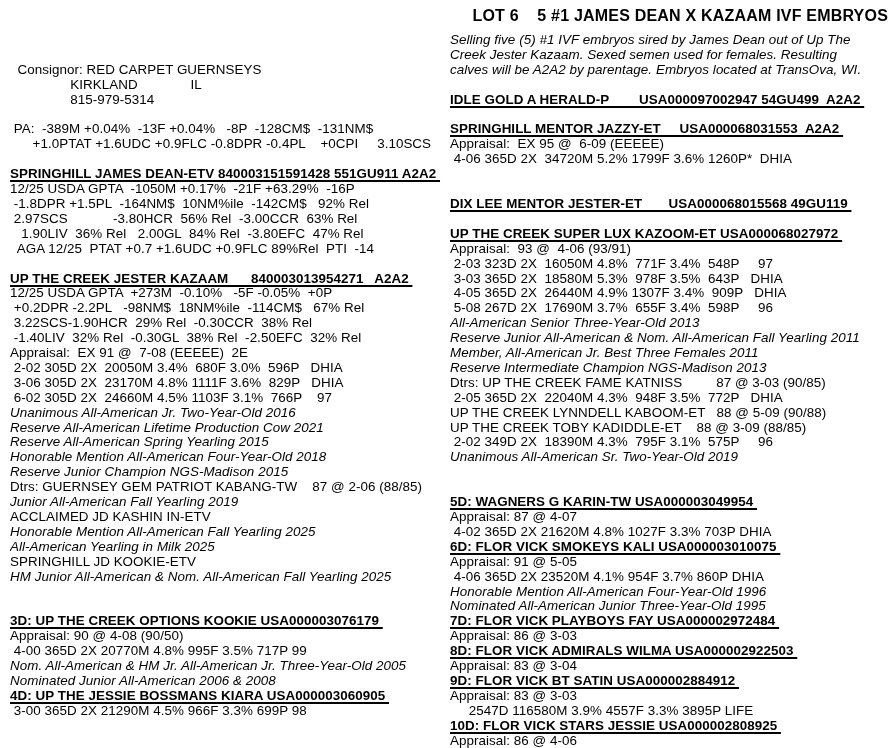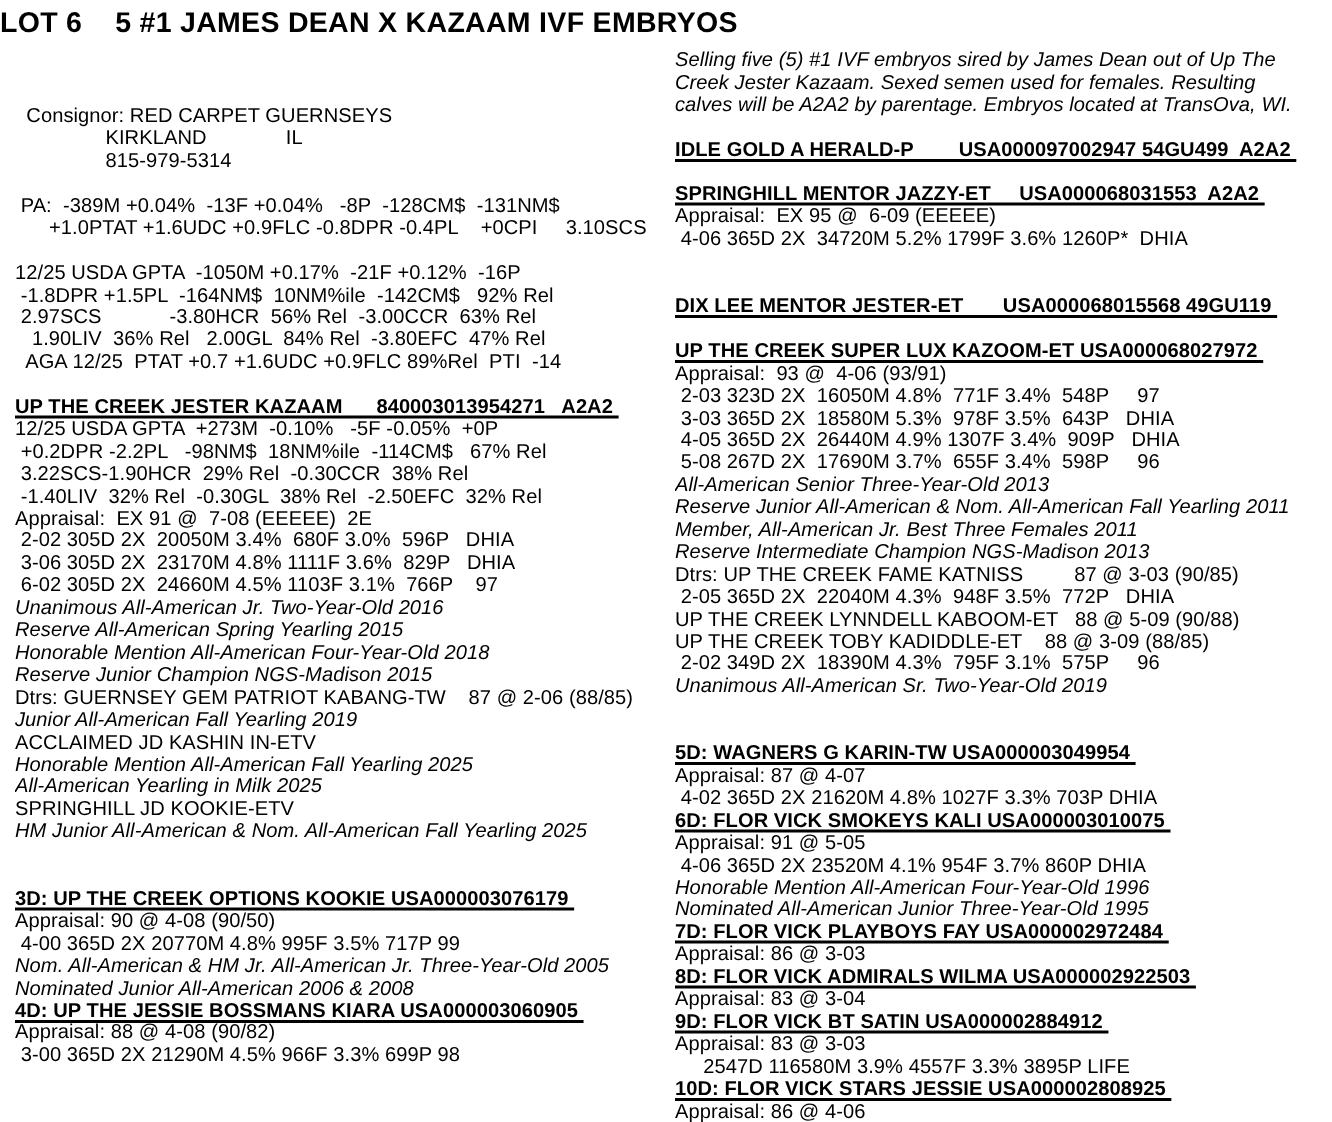--- a/index.html
+++ b/index.html
@@ -8,23 +8,23 @@
     background: #ffffff;
   }
   body {
     width: 888px;
     height: 748px;
     overflow: hidden;
     font-family: "Liberation Sans", sans-serif;
     color: #000000;
   }
   .page-title {
-    text-align: left;
+    text-align: right;
     font-weight: bold;
-    font-size: 19px;
+    font-size: 16px;
     line-height: 24px;
     padding-top: 4px;
     white-space: pre;
     letter-spacing: 0.2px;
   }
   .columns {
     display: flex;
     flex-direction: row;
     align-items: center;
     padding: 5px 0 0 10px;
@@ -62,55 +62,56 @@
 
   <div class="columns">
     <div class="col">
         <div class="line n">  Consignor: RED CARPET GUERNSEYS</div>
         <div class="line n">                KIRKLAND              IL</div>
         <div class="line n">                815-979-5314</div>
         <div class="line b">&nbsp;</div>
         <div class="line n"> PA:  -389M +0.04%  -13F +0.04%   -8P  -128CM$  -131NM$</div>
         <div class="line n">      +1.0PTAT +1.6UDC +0.9FLC -0.8DPR -0.4PL    +0CPI     3.10SCS</div>
         <div class="line b">&nbsp;</div>
-        <div class="line n">12/25 USDA GPTA  -1050M +0.17%  -21F +0.12%  -16P</div>
+        <div class="line h">SPRINGHILL JAMES DEAN-ETV 840003151591428 551GU911 A2A2 </div>
+        <div class="line n">12/25 USDA GPTA  -1050M +0.17%  -21F +63.29%  -16P</div>
         <div class="line n"> -1.8DPR +1.5PL  -164NM$  10NM%ile  -142CM$   92% Rel</div>
         <div class="line n"> 2.97SCS            -3.80HCR  56% Rel  -3.00CCR  63% Rel</div>
         <div class="line n">   1.90LIV  36% Rel   2.00GL  84% Rel  -3.80EFC  47% Rel</div>
         <div class="line n">  AGA 12/25  PTAT +0.7 +1.6UDC +0.9FLC 89%Rel  PTI  -14</div>
         <div class="line b">&nbsp;</div>
         <div class="line h">UP THE CREEK JESTER KAZAAM      840003013954271   A2A2 </div>
         <div class="line n">12/25 USDA GPTA  +273M  -0.10%   -5F -0.05%  +0P</div>
         <div class="line n"> +0.2DPR -2.2PL   -98NM$  18NM%ile  -114CM$   67% Rel</div>
         <div class="line n"> 3.22SCS-1.90HCR  29% Rel  -0.30CCR  38% Rel</div>
         <div class="line n"> -1.40LIV  32% Rel  -0.30GL  38% Rel  -2.50EFC  32% Rel</div>
         <div class="line n">Appraisal:  EX 91 @  7-08 (EEEEE)  2E</div>
         <div class="line n"> 2-02 305D 2X  20050M 3.4%  680F 3.0%  596P   DHIA</div>
         <div class="line n"> 3-06 305D 2X  23170M 4.8% 1111F 3.6%  829P   DHIA</div>
         <div class="line n"> 6-02 305D 2X  24660M 4.5% 1103F 3.1%  766P    97</div>
         <div class="line i">Unanimous All-American Jr. Two-Year-Old 2016</div>
+        <div class="line i">Reserve All-American Lifetime Production Cow 2021</div>
         <div class="line i">Reserve All-American Spring Yearling 2015</div>
         <div class="line i">Honorable Mention All-American Four-Year-Old 2018</div>
         <div class="line i">Reserve Junior Champion NGS-Madison 2015</div>
         <div class="line n">Dtrs: GUERNSEY GEM PATRIOT KABANG-TW    87 @ 2-06 (88/85)</div>
         <div class="line i">Junior All-American Fall Yearling 2019</div>
         <div class="line n">ACCLAIMED JD KASHIN IN-ETV</div>
         <div class="line i">Honorable Mention All-American Fall Yearling 2025</div>
         <div class="line i">All-American Yearling in Milk 2025</div>
         <div class="line n">SPRINGHILL JD KOOKIE-ETV</div>
         <div class="line i">HM Junior All-American &amp; Nom. All-American Fall Yearling 2025</div>
         <div class="line b">&nbsp;</div>
         <div class="line b">&nbsp;</div>
         <div class="line h">3D: UP THE CREEK OPTIONS KOOKIE USA000003076179 </div>
         <div class="line n">Appraisal: 90 @ 4-08 (90/50)</div>
         <div class="line n"> 4-00 365D 2X 20770M 4.8% 995F 3.5% 717P 99</div>
         <div class="line i">Nom. All-American &amp; HM Jr. All-American Jr. Three-Year-Old 2005</div>
         <div class="line i">Nominated Junior All-American 2006 &amp; 2008</div>
         <div class="line h">4D: UP THE JESSIE BOSSMANS KIARA USA000003060905 </div>
-        <div class="line n">Appraisal: 88 @ 4-08 (90/82)</div>
         <div class="line n"> 3-00 365D 2X 21290M 4.5% 966F 3.3% 699P 98</div>
       </div>
     <div class="col">
         <div class="line i">Selling five (5) #1 IVF embryos sired by James Dean out of Up The</div>
         <div class="line i">Creek Jester Kazaam. Sexed semen used for females. Resulting</div>
         <div class="line i">calves will be A2A2 by parentage. Embryos located at TransOva, WI.</div>
         <div class="line b">&nbsp;</div>
         <div class="line h">IDLE GOLD A HERALD-P        USA000097002947 54GU499  A2A2 </div>
         <div class="line b">&nbsp;</div>
         <div class="line h">SPRINGHILL MENTOR JAZZY-ET     USA000068031553  A2A2 </div>

